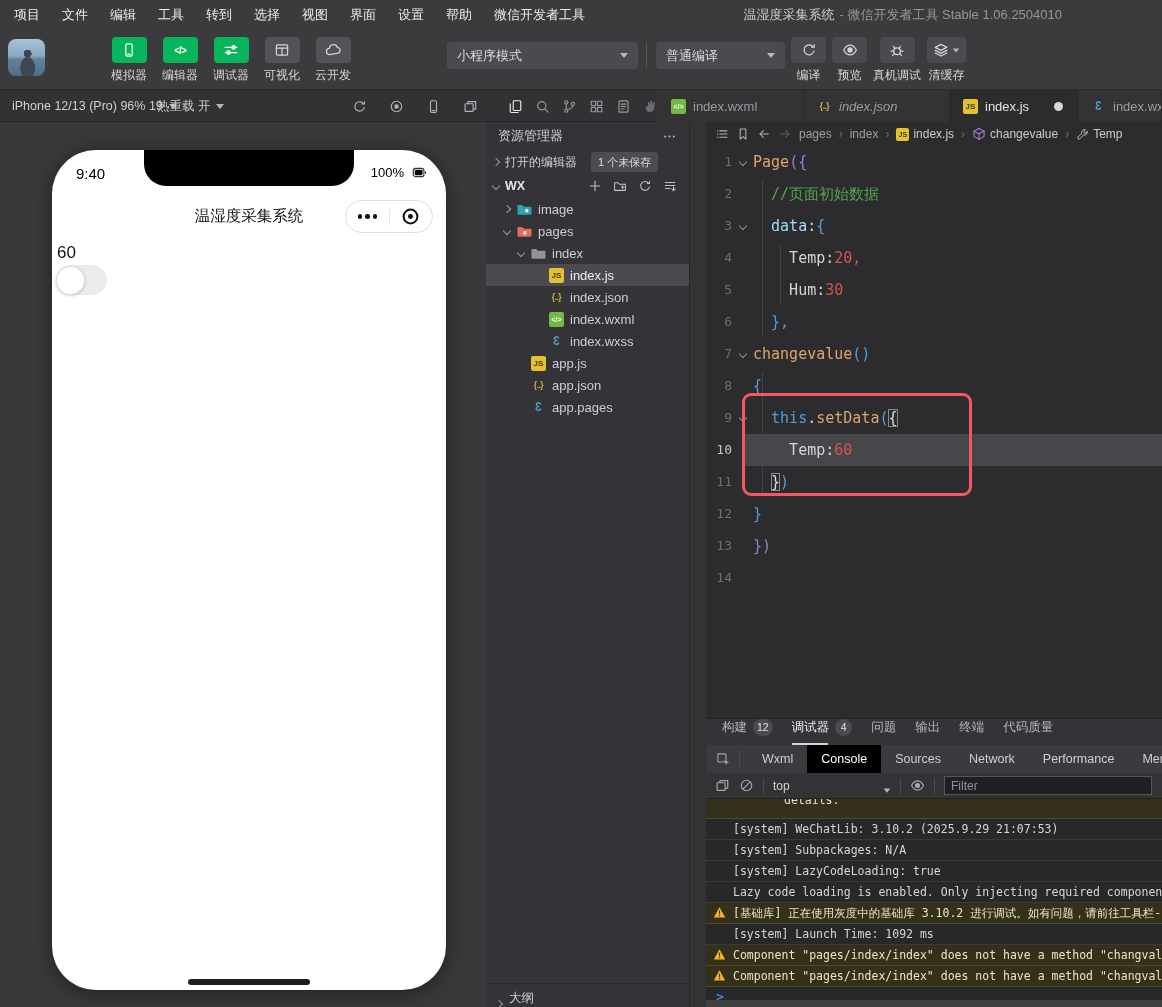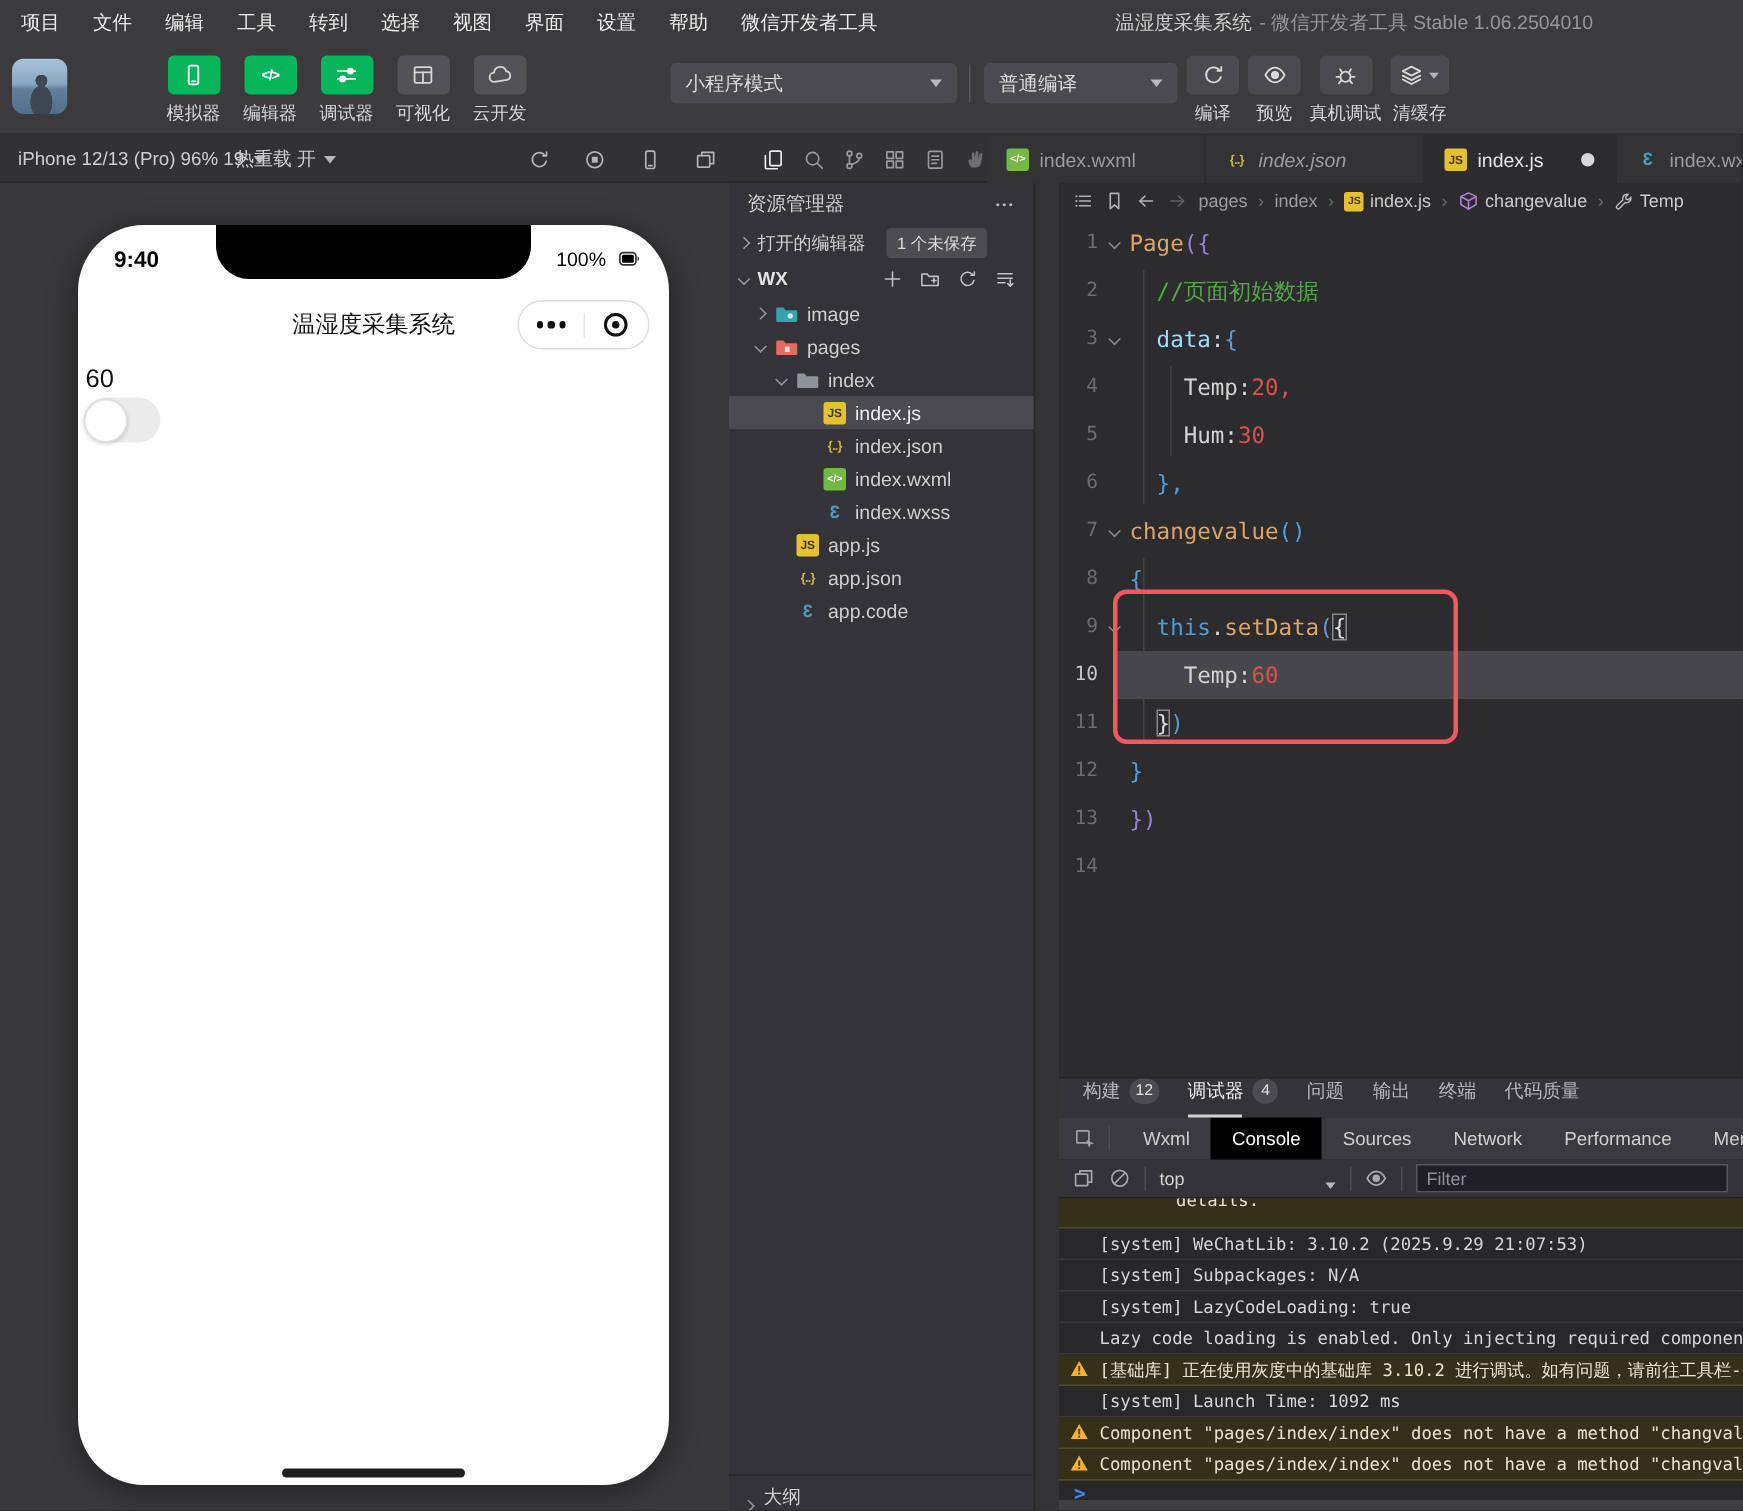--- a/index.html
+++ b/index.html
@@ -66,21 +66,21 @@
   .fi-js{background:#e3c12f;color:#473a07;font-size:8px;font-weight:bold}
   .fi-json{color:#cbb93f;font-size:8.5px;font-weight:bold;letter-spacing:-.5px}
   .fi-wxml{background:#74b943;color:#fff;font-size:7px;font-weight:bold}
   .fi-wxss{color:#519aba;font-size:12px;font-weight:bold;transform:scaleX(-1)}
   .fi .ic{width:15px;height:15px}
 
   
   #simulator{position:absolute;left:0;top:122px;width:502px;height:885px;background:#39393c;border-right:1px solid #28282a}
   #phone{position:absolute;left:52px;top:28px;width:394px;height:840px;background:#fff;border-radius:44px;box-shadow:0 3px 20px rgba(0,0,0,.45)}
   #notch{position:absolute;left:50%;transform:translateX(-50%);top:0;width:210px;height:36px;background:#000;border-radius:0 0 22px 22px}
-  #sim-time{position:absolute;left:24px;top:15px;font-size:15px;font-weight:bold;color:#000}
+  #sim-time{position:absolute;left:24px;top:15px;font-size:15px;font-weight:normal;color:#000}
   #sim-batt{position:absolute;right:15px;top:15px;display:flex;align-items:center;gap:5px;font-size:13px;color:#000}
   #sim-batt .ic{width:22px;height:15px;stroke:#333}
   #sim-title{position:absolute;left:0;top:56px;width:100%;text-align:center;font-size:15.5px;color:#111}
   #capsule{position:absolute;right:13px;top:50px;width:88px;height:33px;border:1px solid #dedede;border-radius:17px;display:flex;align-items:center;background:#fff}
   #capsule .dots{flex:1;display:flex;justify-content:center;gap:3px}
   #capsule .dots i{width:4.5px;height:4.5px;border-radius:50%;background:#111}
   #capsule .cdiv{width:1px;height:16px;background:#e6e6e6}
   #capsule .tgt{flex:1;display:flex;justify-content:center;color:#111}
   #capsule .tgt .ic{width:19px;height:19px;stroke-width:1.7}
   #sim-value{position:absolute;left:5px;top:93px;font-size:17px;color:#111}
@@ -523,21 +523,21 @@
         <div class="trow" style="padding-left: 45px;">
           <span class="fi fi-js">JS</span>
           <span class="tname">app.js</span>
         </div>
         <div class="trow" style="padding-left: 45px;">
           <span class="fi fi-json">{..}</span>
           <span class="tname">app.json</span>
         </div>
         <div class="trow" style="padding-left: 45px;">
           <span class="fi fi-wxss">3</span>
-          <span class="tname">app.code</span>
+          <span class="tname">app.pages</span>
         </div>
       </div>
     <div id="x-outline">
       <span class="chev r"></span>
       <span>大纲</span>
     </div>
   </div>
 
   <div id="editor">
     <div id="breadcrumb">

